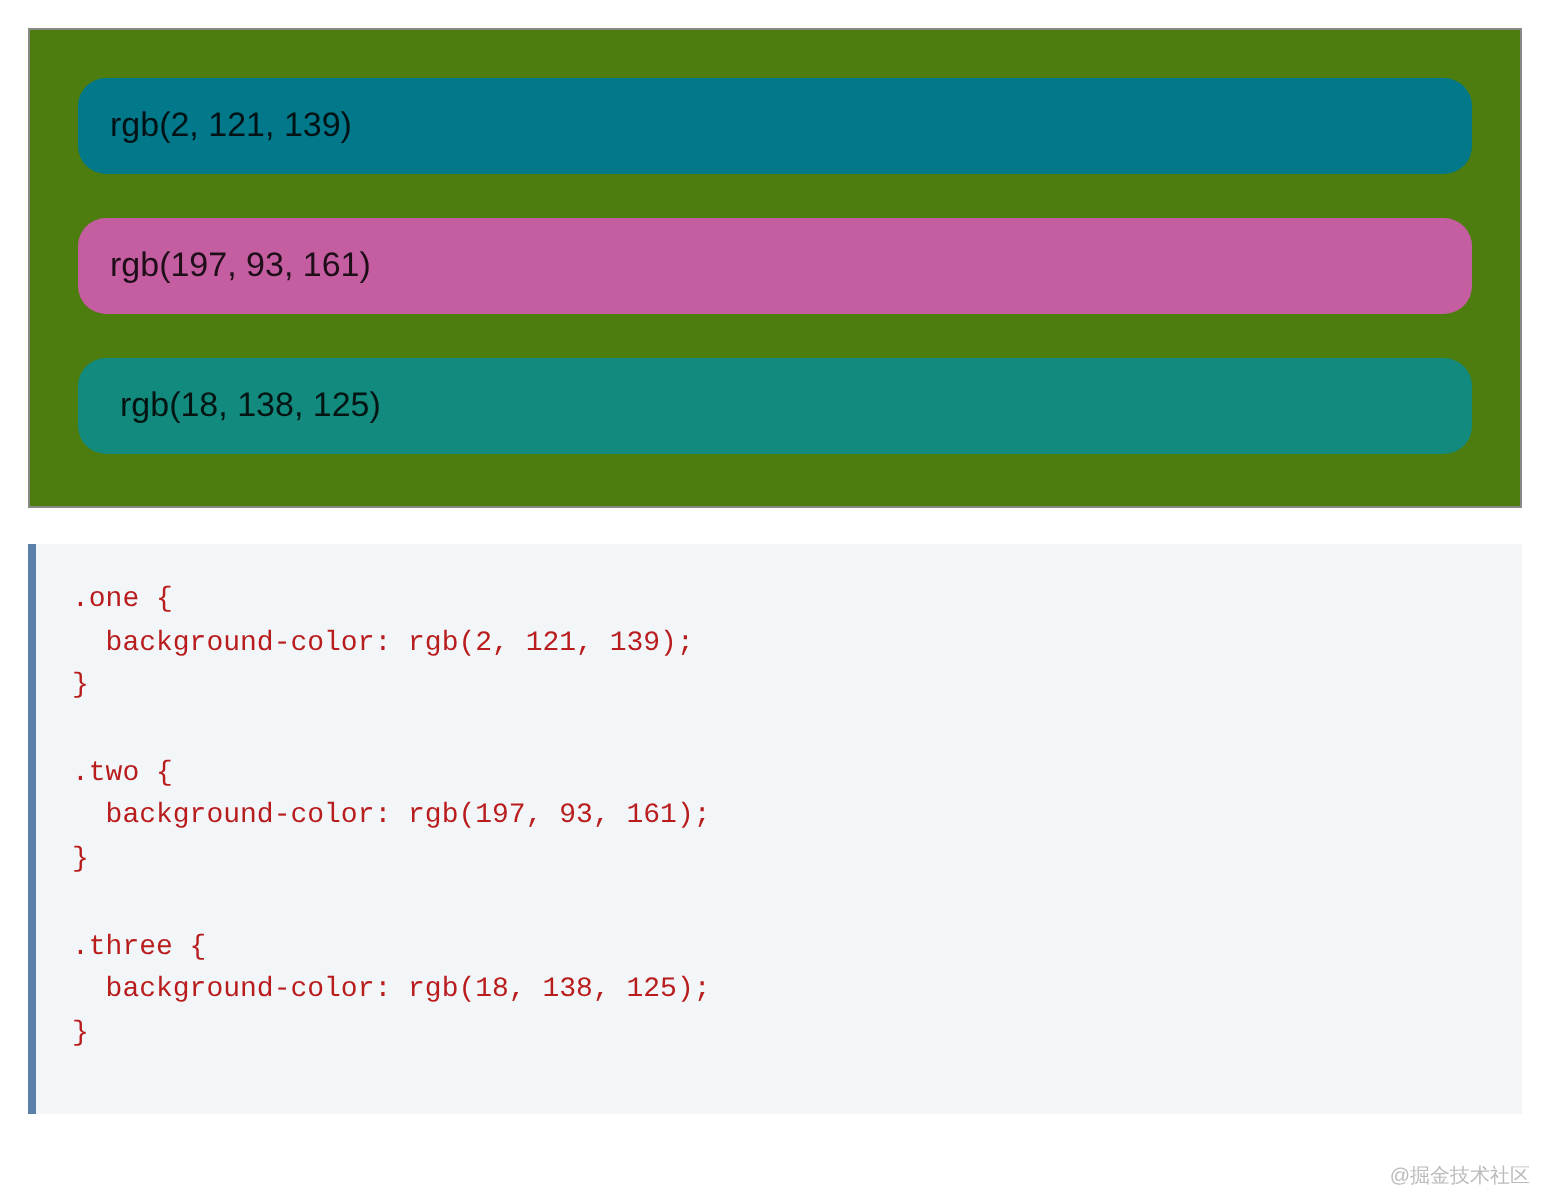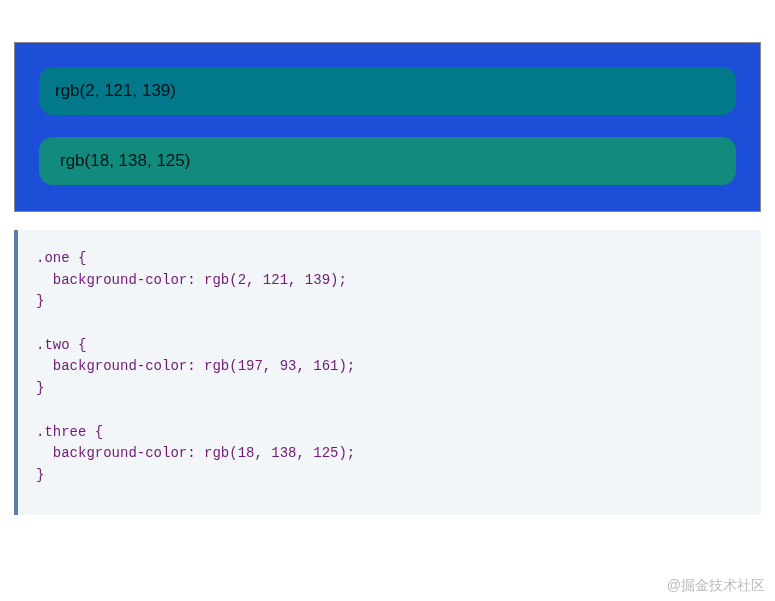--- a/index.html
+++ b/index.html
@@ -11,22 +11,21 @@
       width: 775px;
       height: 601px;
       background: #ffffff;
       font-family: -apple-system, BlinkMacSystemFont, "Segoe UI", Arial, sans-serif;
       padding: 14px;
       position: relative;
     }
     .demo-container {
       border: 1px solid #888;
       padding: 24px 24px 18px 24px;
-      background: #1d4ed8;
-      margin-top: 28px;
+      background: #4d7c0f;
     }
     .color-box {
       border-radius: 14px;
       padding: 14px 16px;
       margin-bottom: 22px;
       font-size: 17px;
       color: rgba(0,0,0,0.8);
     }
     .color-box:last-child {
       margin-bottom: 8px;
@@ -45,38 +44,41 @@
       padding-left: 21px;
     }
     .code-block {
       margin-top: 18px;
       background: #f2f6f9;
       border-left: 4px solid #5a7fa8;
       padding: 18px 20px 28px 18px;
       font-family: "Courier New", Consolas, monospace;
       font-size: 14px;
       line-height: 1.55;
-      color: #701a75;
+      color: #b91c1c;
       white-space: pre;
     }
     .watermark {
       position: absolute;
       bottom: 6px;
       right: 10px;
-      font-size: 14px;
+      font-size: 10px;
       color: #bbb;
       font-family: sans-serif;
     }
   </style>
 </head>
 <body>
 
 <div class="demo-container">
   <div class="color-box one">
     <span>rgb(2, 121, 139)</span>
+  </div>
+  <div class="color-box two">
+    <span>rgb(197, 93, 161)</span>
   </div>
   <div class="color-box three">
     <span>rgb(18, 138, 125)</span>
   </div>
 </div>
 
 <div class="code-block">.one {
   background-color: rgb(2, 121, 139);
 }
 

